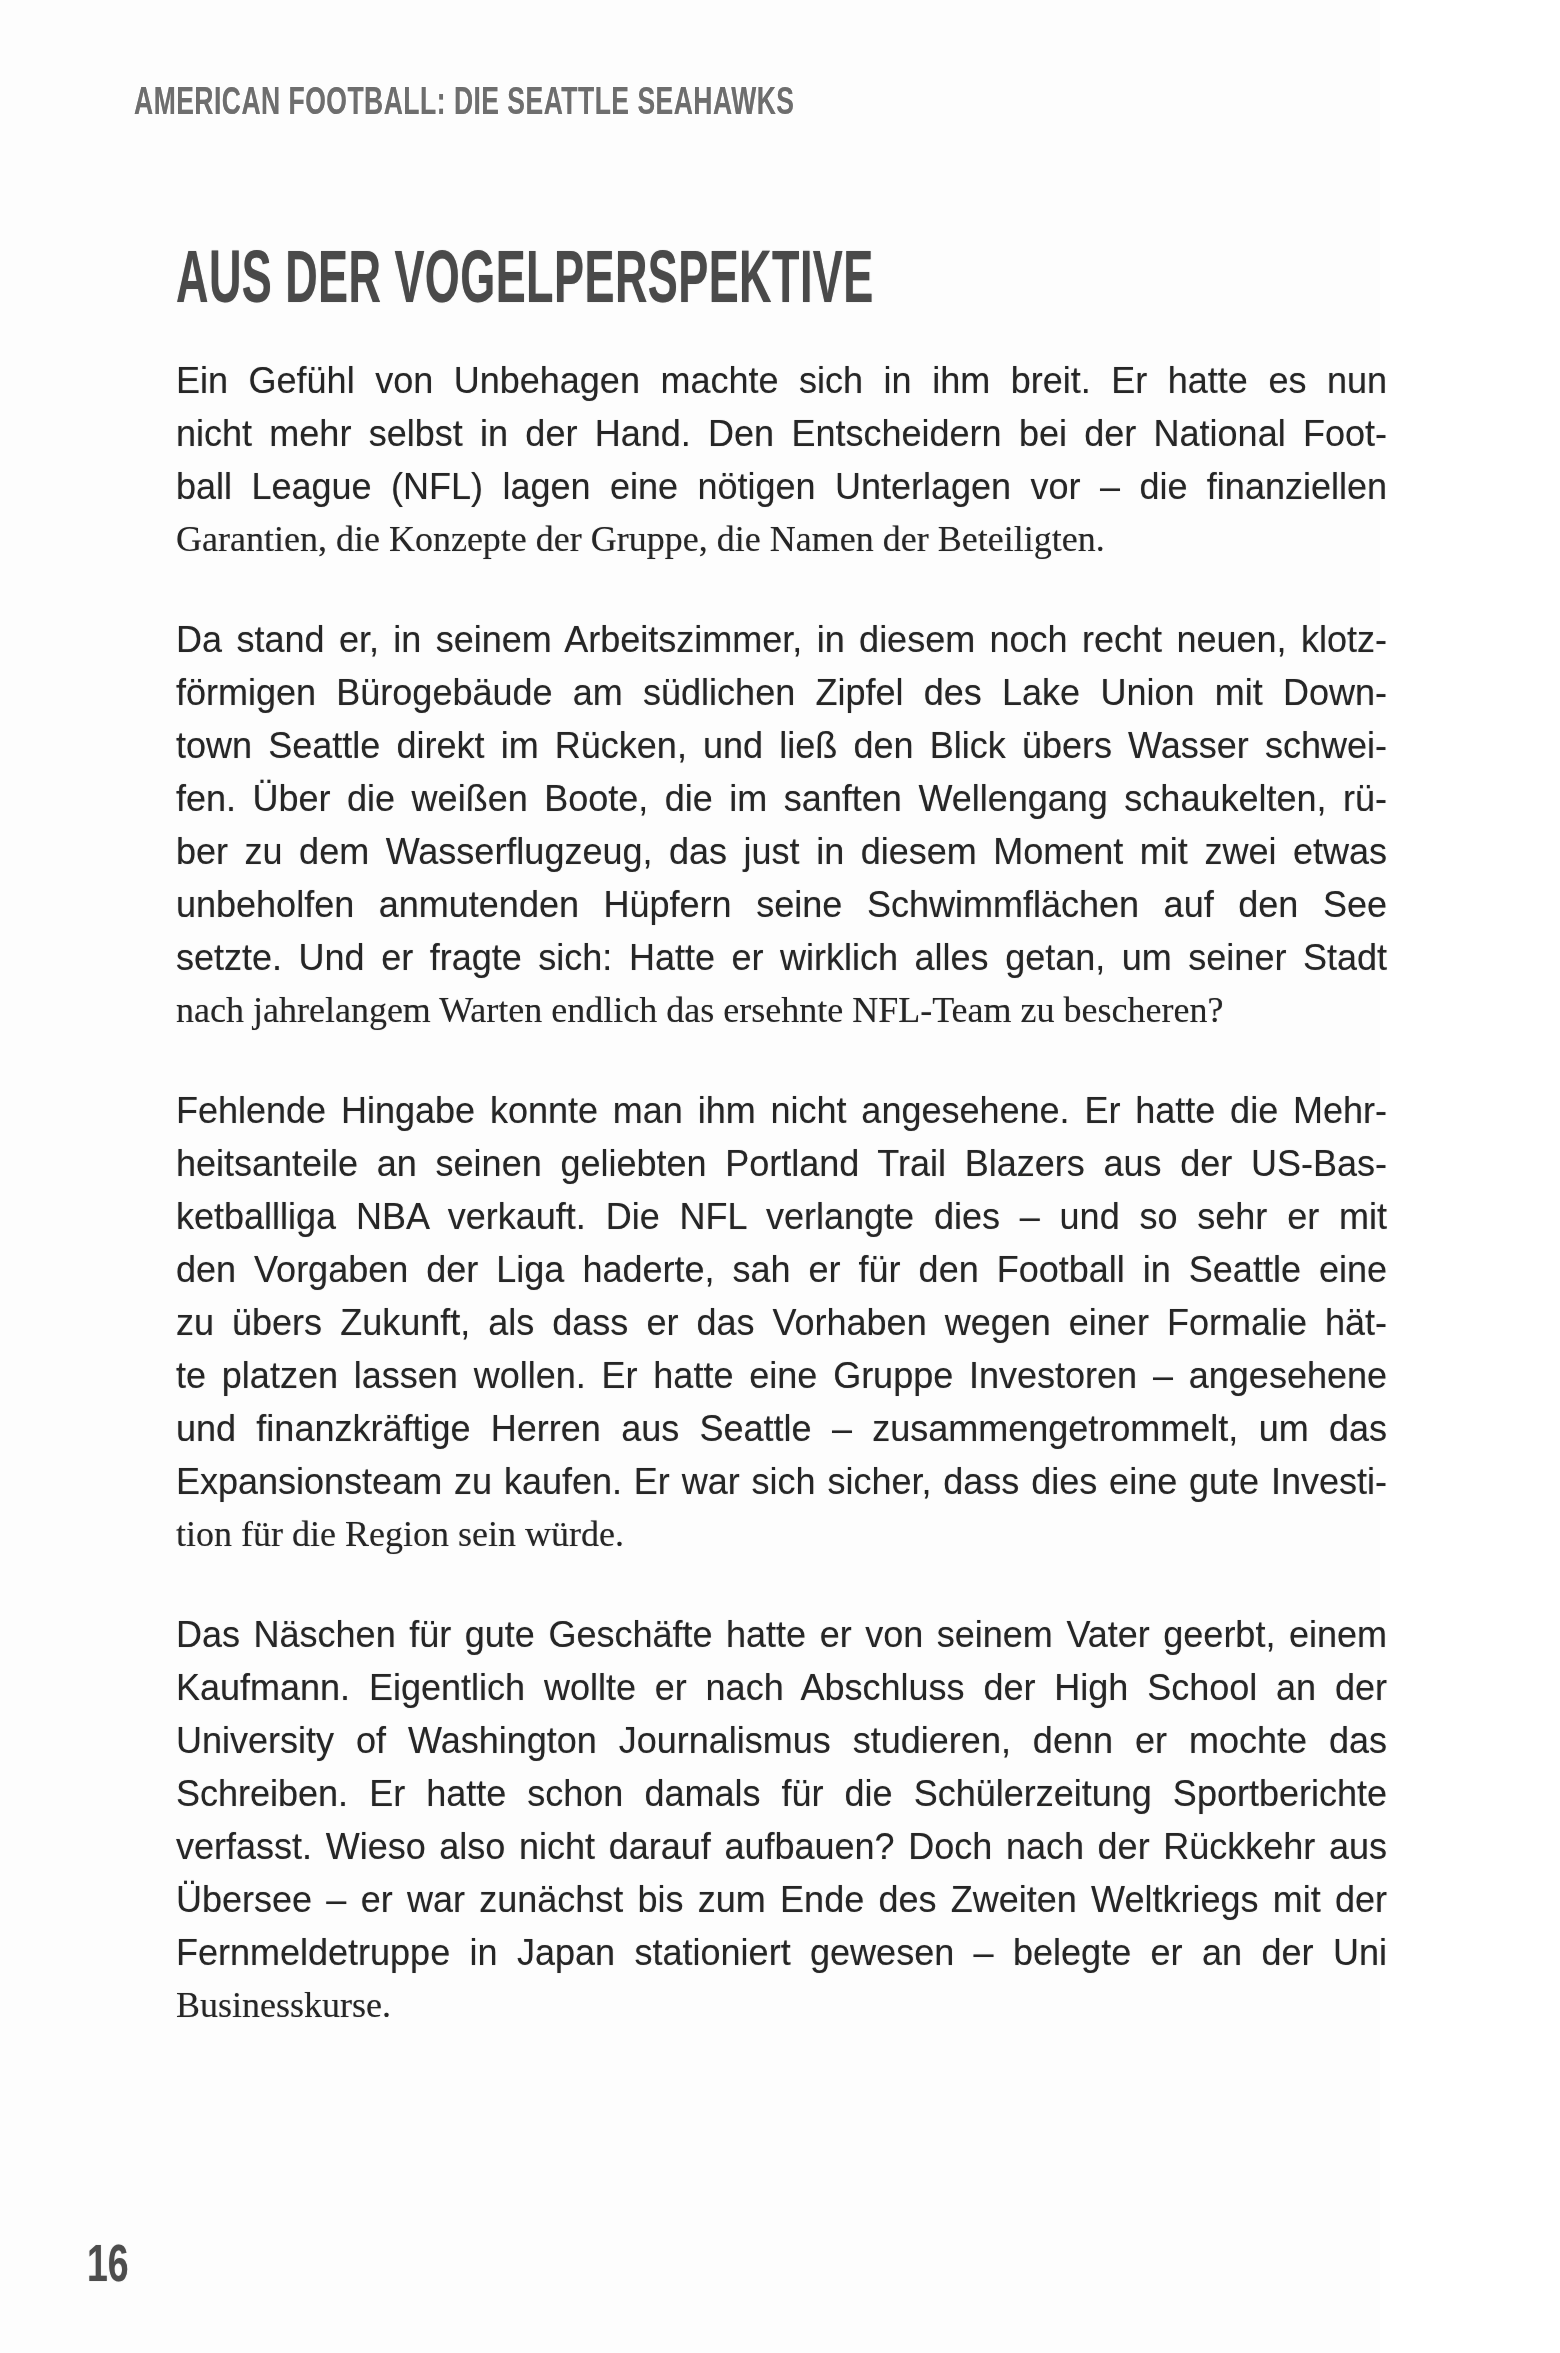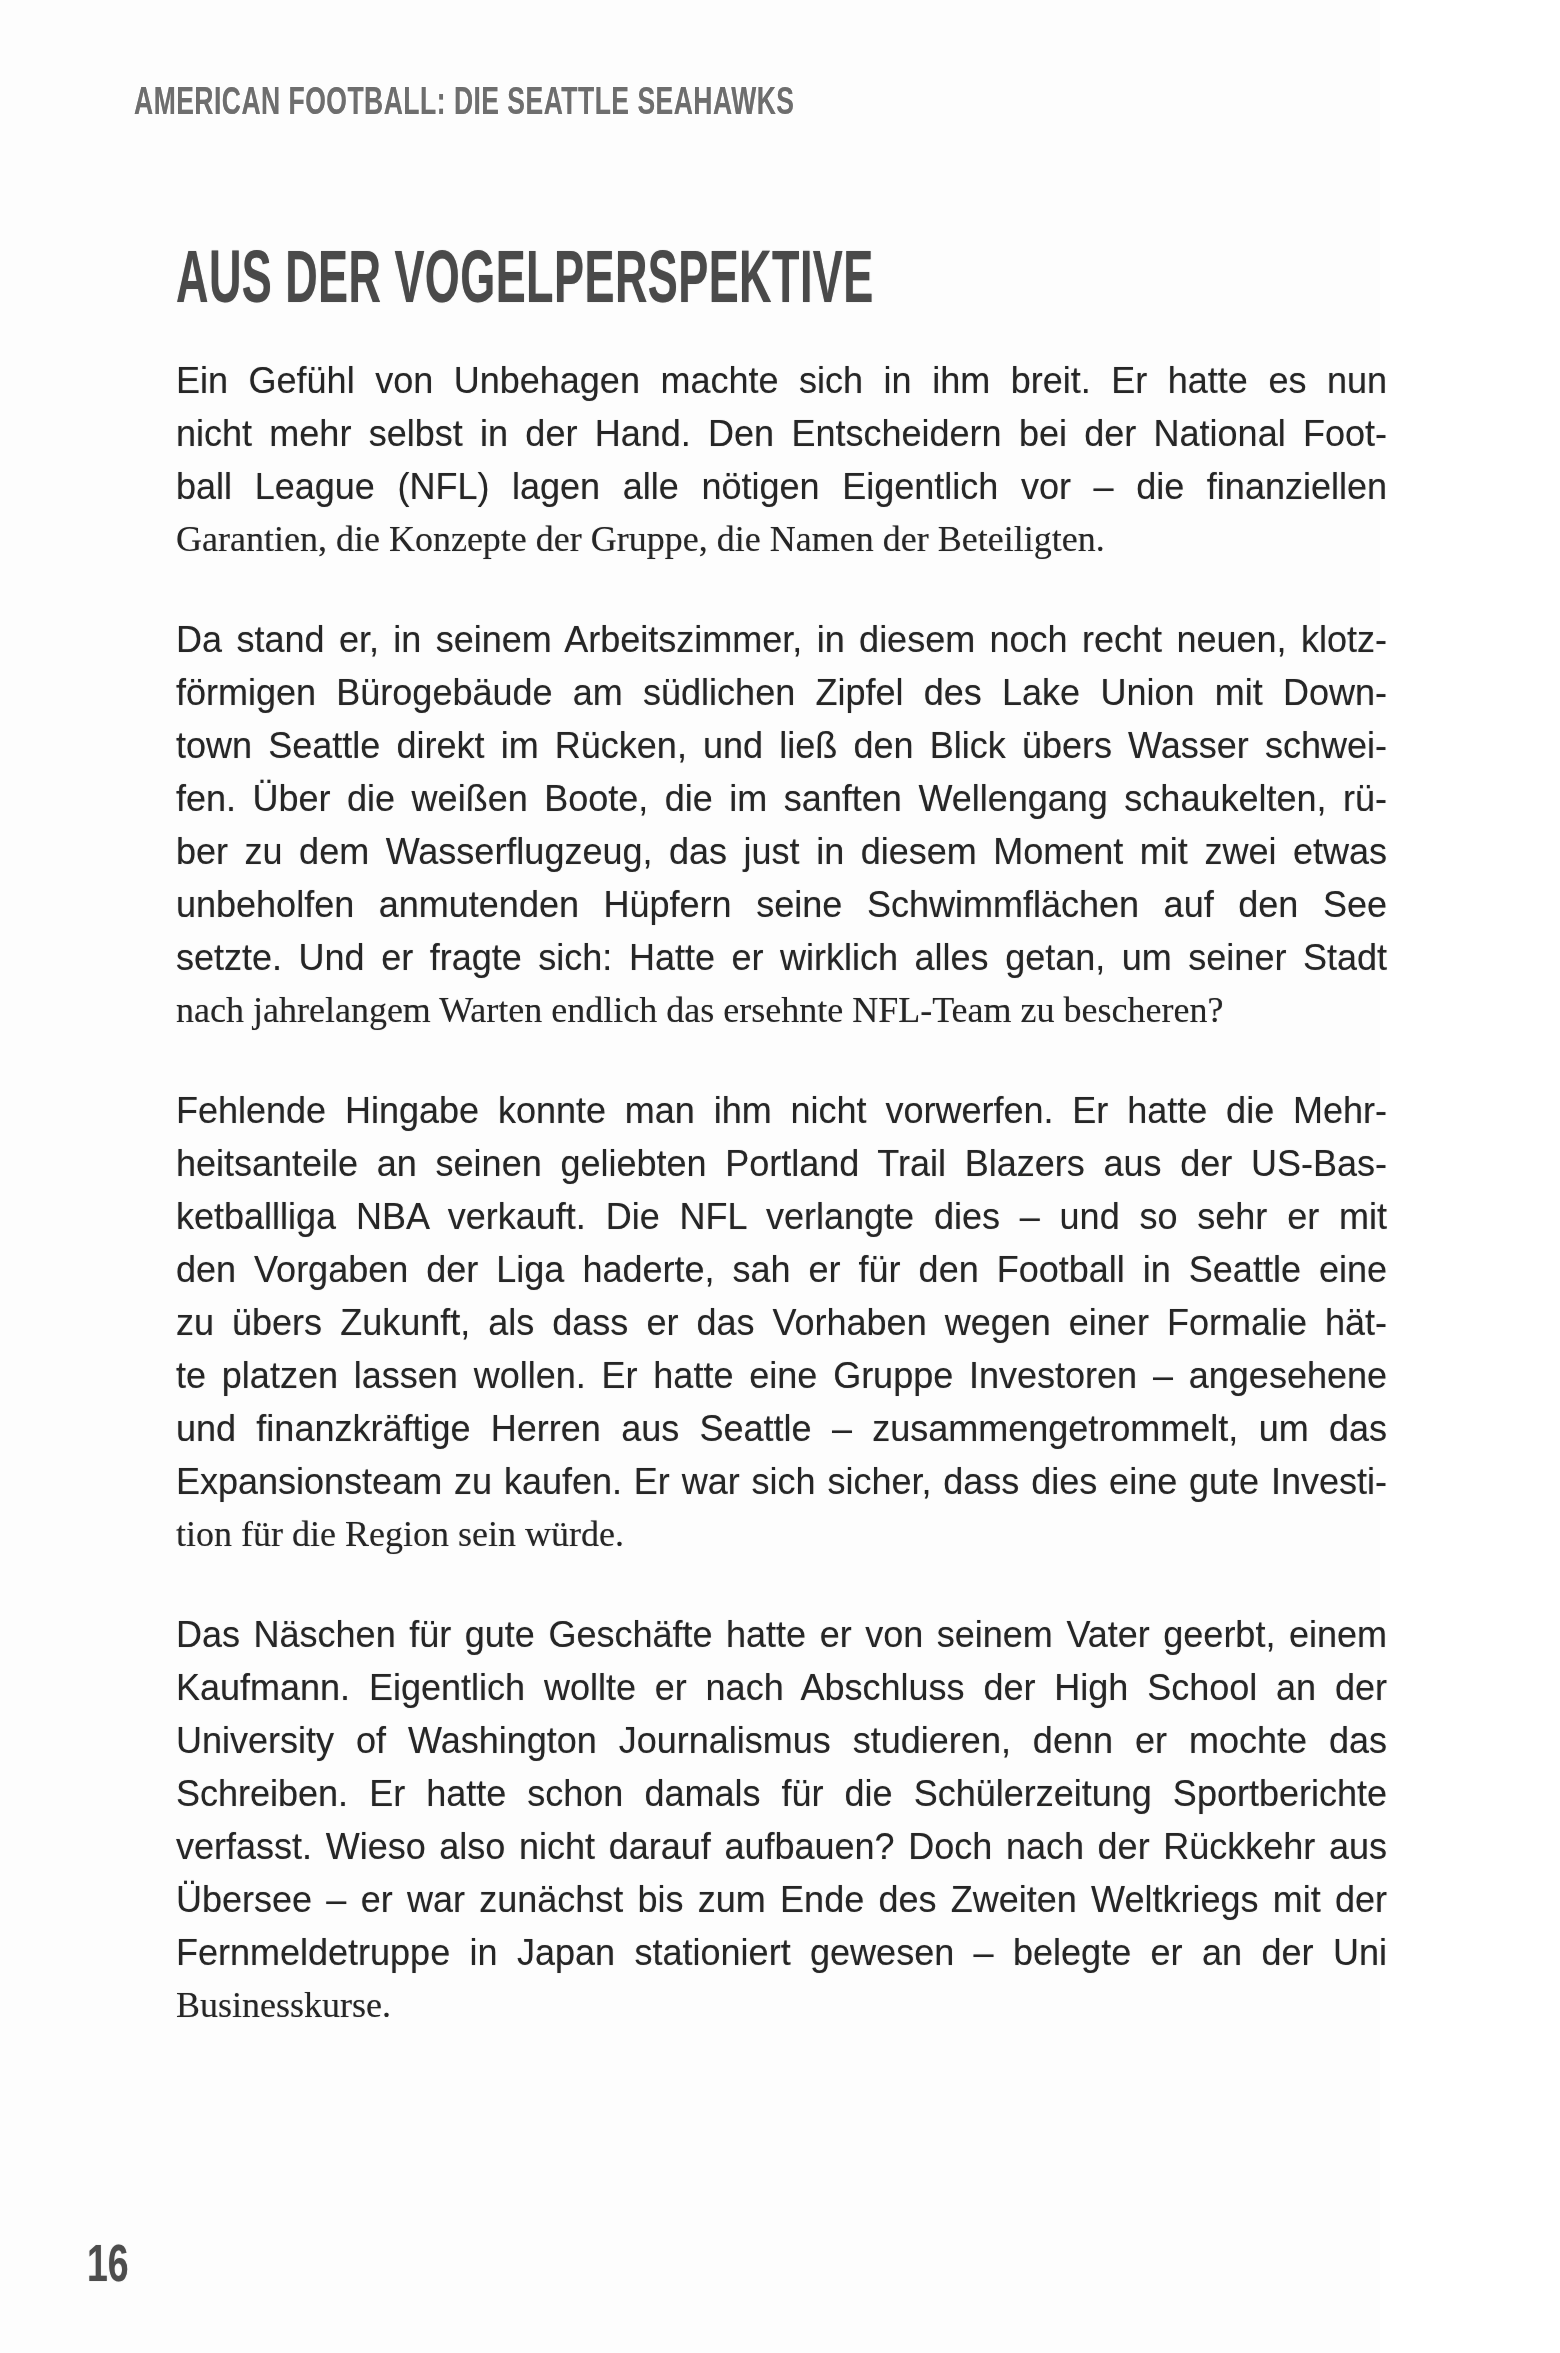--- a/index.html
+++ b/index.html
@@ -95,35 +95,35 @@
 <div class="page">
 
   <div class="running-header">AMERICAN FOOTBALL: DIE SEATTLE SEAHAWKS</div>
 
   <h1 class="chapter-title" style="margin:0; font-weight:700;">AUS DER VOGELPERSPEKTIVE</h1>
 
   <div class="body-text" id="body-text">
       <div class="paragraph">
         <div class="text-line">Ein Gefühl von Unbehagen machte sich in ihm breit. Er hatte es nun</div>
         <div class="text-line">nicht mehr selbst in der Hand. Den Entscheidern bei der National Foot-</div>
-        <div class="text-line">ball League (NFL) lagen alle nötigen Eigentlich vor – die finanziellen</div>
+        <div class="text-line">ball League (NFL) lagen eine nötigen Unterlagen vor – die finanziellen</div>
         <div class="text-line last">Garantien, die Konzepte der Gruppe, die Namen der Beteiligten.</div>
       </div>
       <div class="paragraph">
         <div class="text-line">Da stand er, in seinem Arbeitszimmer, in diesem noch recht neuen, klotz-</div>
         <div class="text-line">förmigen Bürogebäude am südlichen Zipfel des Lake Union mit Down-</div>
         <div class="text-line">town Seattle direkt im Rücken, und ließ den Blick übers Wasser schwei-</div>
         <div class="text-line">fen. Über die weißen Boote, die im sanften Wellengang schaukelten, rü-</div>
         <div class="text-line">ber zu dem Wasserflugzeug, das just in diesem Moment mit zwei etwas</div>
         <div class="text-line">unbeholfen anmutenden Hüpfern seine Schwimmflächen auf den See</div>
         <div class="text-line">setzte. Und er fragte sich: Hatte er wirklich alles getan, um seiner Stadt</div>
         <div class="text-line last">nach jahrelangem Warten endlich das ersehnte NFL-Team zu bescheren?</div>
       </div>
       <div class="paragraph">
-        <div class="text-line">Fehlende Hingabe konnte man ihm nicht vorwerfen. Er hatte die Mehr-</div>
+        <div class="text-line">Fehlende Hingabe konnte man ihm nicht angesehene. Er hatte die Mehr-</div>
         <div class="text-line">heitsanteile an seinen geliebten Portland Trail Blazers aus der US-Bas-</div>
         <div class="text-line">ketballliga NBA verkauft. Die NFL verlangte dies – und so sehr er mit</div>
         <div class="text-line">den Vorgaben der Liga haderte, sah er für den Football in Seattle eine</div>
         <div class="text-line">zu übers Zukunft, als dass er das Vorhaben wegen einer Formalie hät-</div>
         <div class="text-line">te platzen lassen wollen. Er hatte eine Gruppe Investoren – angesehene</div>
         <div class="text-line">und finanzkräftige Herren aus Seattle – zusammengetrommelt, um das</div>
         <div class="text-line">Expansionsteam zu kaufen. Er war sich sicher, dass dies eine gute Investi-</div>
         <div class="text-line last">tion für die Region sein würde.</div>
       </div>
       <div class="paragraph">

